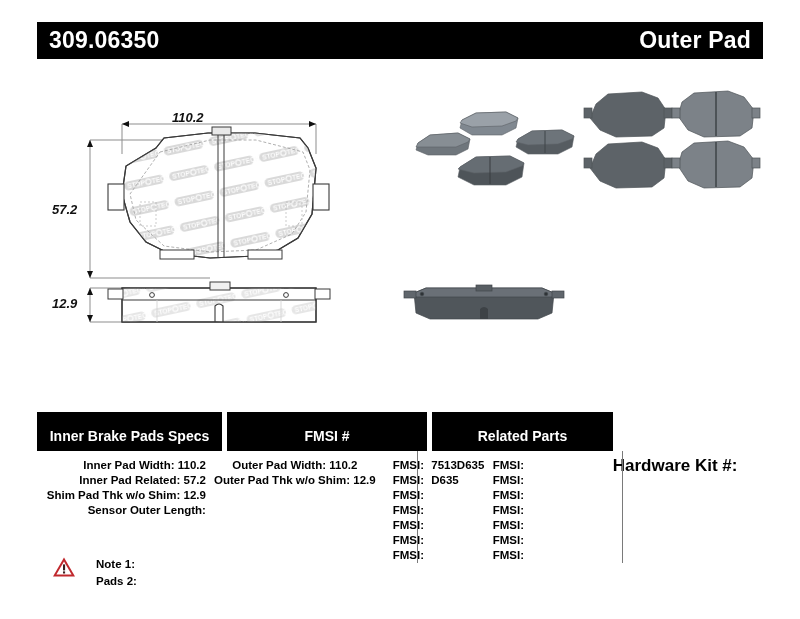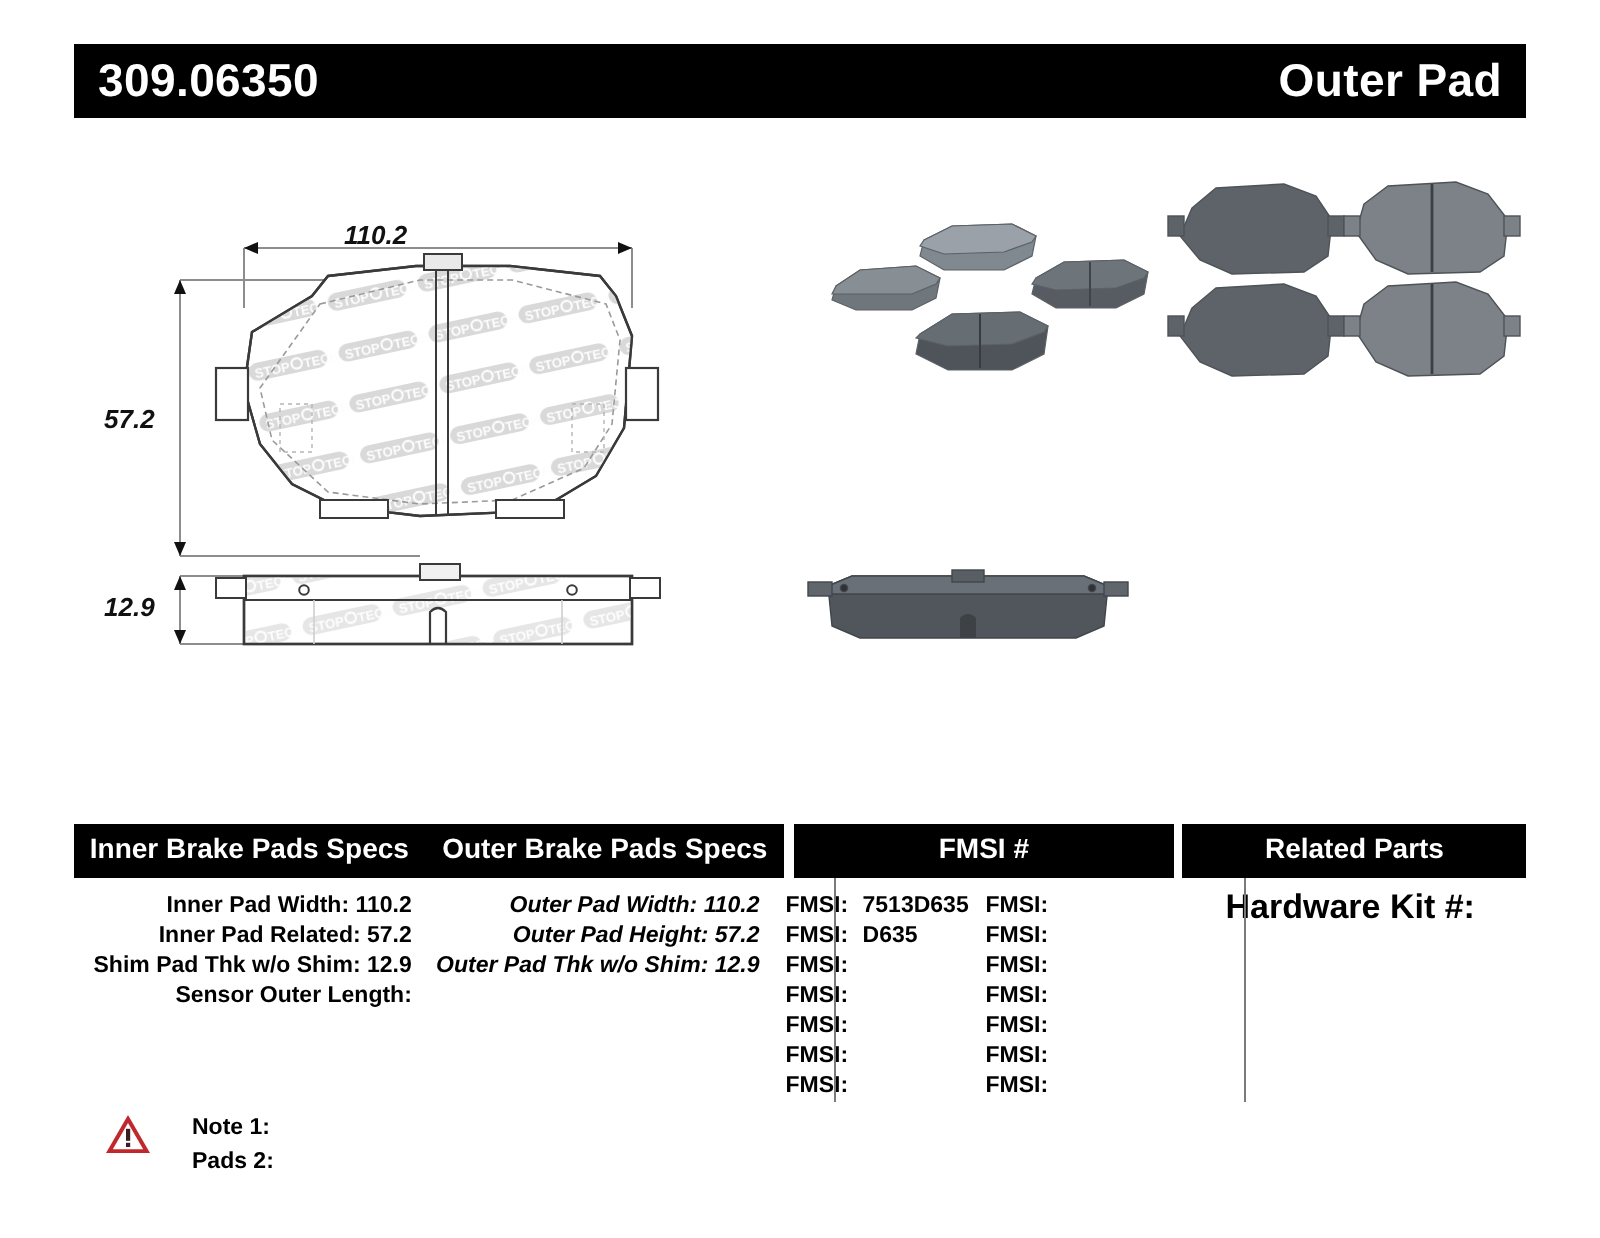--- a/index.html
+++ b/index.html
@@ -18,31 +18,31 @@
   .dim-label{position:absolute;font-size:13px;font-weight:bold;font-style:italic;color:#111;}
   .dl-width{left:110px;top:124px;}
 
   
   .photo{position:absolute;}
 
   
   .spec-table{position:absolute;left:37px;top:412px;width:726px;}
   .thead{display:flex;width:100%;}
   .th{background:#000;color:#fff;font-size:14px;font-weight:bold;
-      text-align:center;padding:4px 0 7px;box-sizing:border-box;}
+      text-align:center;padding:16px 0 7px;box-sizing:border-box;}
   .th-inner{width:185px;}
   .th-outer{width:190px;}
   .th-gap{width:5px;background:#fff;}
   .th-fmsi{width:200px;}
   .th-related{width:181px;}
 
   .tbody{display:flex;width:100%;position:relative;}
   .col{box-sizing:border-box;padding-top:7px;}
   .col-inner{width:185px;text-align:right;padding-right:4px;}
-  .col-outer{width:190px;text-align:right;padding-right:8px;font-style:italic;}
+  .col-outer{width:190px;text-align:center;padding-right:8px;}
   .col-fmsi{width:205px;display:flex;padding-left:5px;}
   .col-related{width:181px;padding-left:20px;}
   .vline{position:absolute;top:0;width:1px;background:#7a7a7a;height:112px;}
 
   .spec-line{font-size:11.5px;font-weight:bold;line-height:15px;white-space:nowrap;}
   .fmsi-sub{width:100px;}
   .fmsi-line{font-size:11.5px;font-weight:bold;line-height:15px;white-space:nowrap;}
   .fmsi-val{margin-left:4px;}
   .rel-line{font-size:17px;font-weight:bold;line-height:15px;white-space:nowrap;}
 
@@ -204,21 +204,20 @@
       <rect x="78" y="2" width="16" height="6" fill="#585e63"></rect>
       <path d="M82,36 L82,26 Q86,22 90,26 L90,36" fill="#3d4246" stroke="none"></path>
     </g>
   </svg>
 </div>
 
 <div class="spec-table">
 
   <div class="thead">
     <div class="th th-inner">Inner Brake Pads Specs</div>
-    <div class="th th-outer">Outer Brake Pads Specs</div>
     <div class="th-gap"></div>
     <div class="th th-fmsi">FMSI #</div>
     <div class="th-gap"></div>
     <div class="th th-related">Related Parts</div>
   </div>
 
   <div class="tbody">
     <div class="vline" style="left:380px;"></div>
     <div class="vline" style="left:585px;"></div>
 
@@ -238,24 +237,20 @@
       <div class="spec-line">
         <span>Sensor Outer Length:</span>
         <span></span>
       </div>
     </div>
 
     <div class="col col-outer">
       <div class="spec-line">
         <span>Outer Pad Width:</span>
         <span>110.2</span>
-      </div>
-      <div class="spec-line">
-        <span>Outer Pad Height:</span>
-        <span>57.2</span>
       </div>
       <div class="spec-line">
         <span>Outer Pad Thk w/o Shim:</span>
         <span>12.9</span>
       </div>
     </div>
 
     <div class="col col-fmsi">
       <div class="fmsi-sub">
         <div class="fmsi-line">

